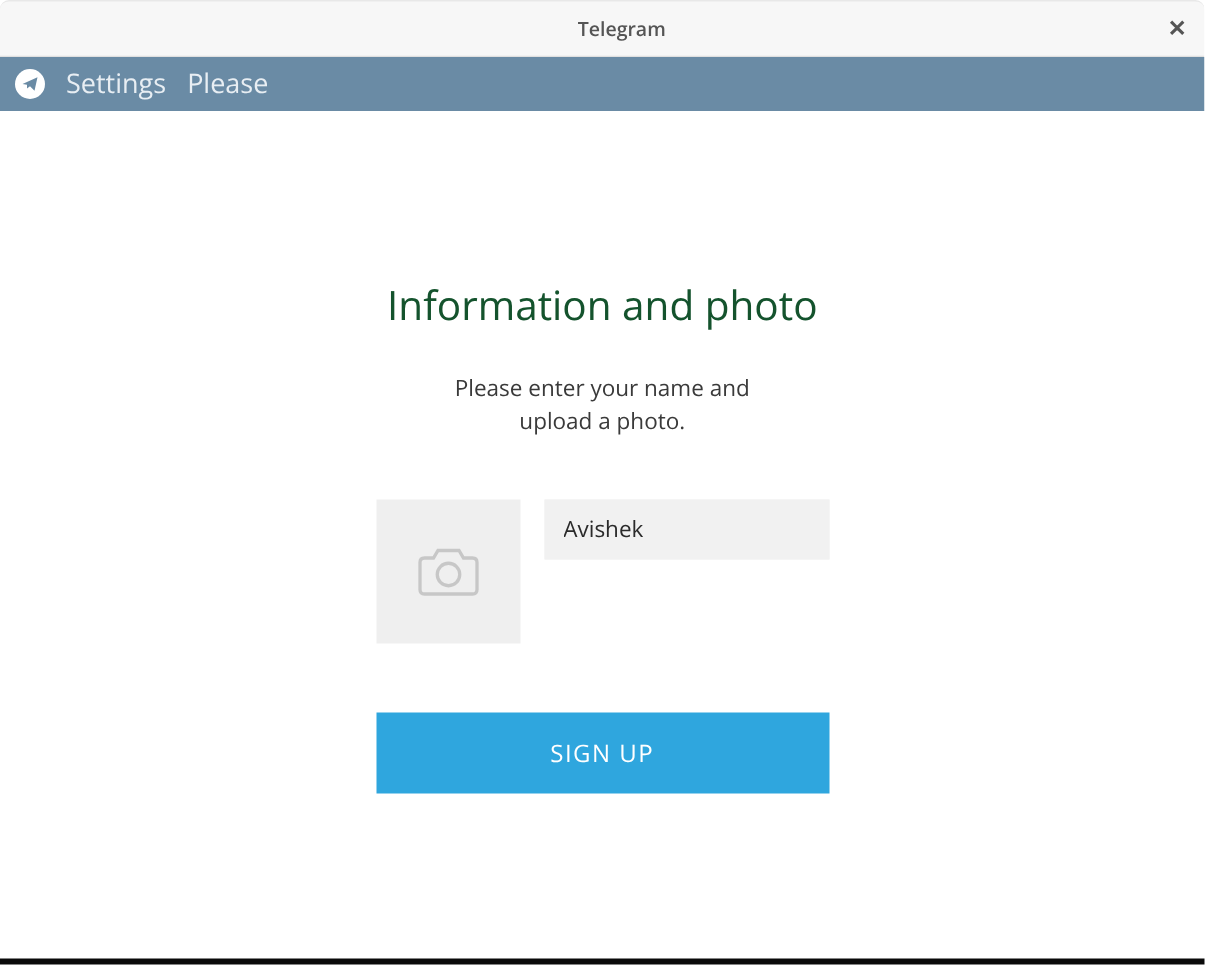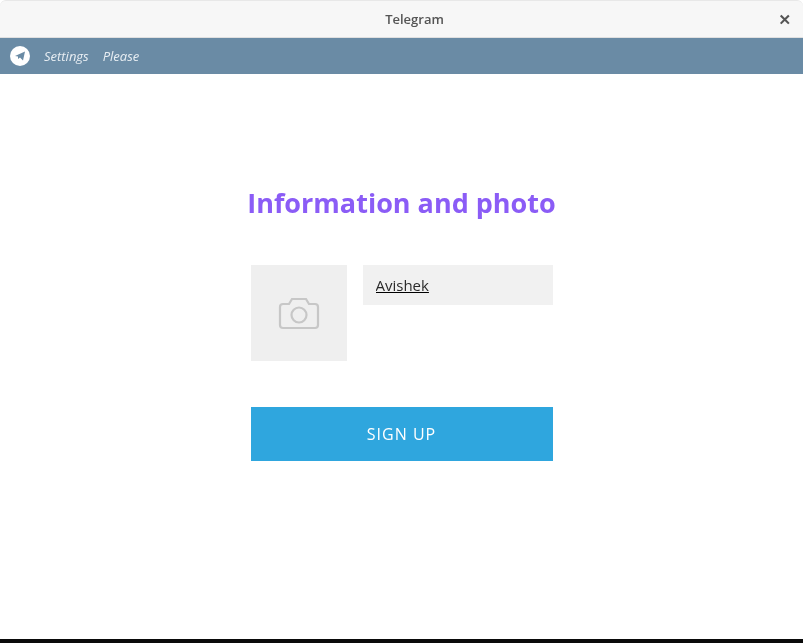--- a/index.html
+++ b/index.html
@@ -49,35 +49,34 @@
       width: 20px;
       height: 20px;
       background: #ffffff;
       border-radius: 50%;
       display: flex;
       align-items: center;
       justify-content: center;
     }
     .menubar-item {
       color: #e8eef3;
-      font-size: 13px;
+      font-size: 18px;
       cursor: pointer;
-      font-style: italic;
     }
     .content {
       padding-top: 110px;
       display: flex;
       flex-direction: column;
       align-items: center;
     }
     .heading {
       font-size: 27px;
-      color: #8b5cf6;
-      font-weight: 700;
-      margin-bottom: 44px;
+      color: #14532d;
+      font-weight: 400;
+      margin-bottom: 28px;
     }
     .subtext {
       font-size: 15px;
       color: #3a3a3a;
       text-align: center;
       line-height: 1.45;
       margin-bottom: 40px;
     }
     .form-row {
       display: flex;
@@ -90,21 +89,20 @@
       background: #efefef;
       display: flex;
       align-items: center;
       justify-content: center;
       cursor: pointer;
     }
     .fields {
       display: flex;
       flex-direction: column;
       gap: 16px;
-      text-decoration: underline;
     }
     .field {
       width: 190px;
       height: 40px;
       background: #f1f1f1;
       border: 1px solid #f1f1f1;
       padding: 0 12px;
       font-size: 15px;
       color: #2b2b2b;
       outline: none;
@@ -147,20 +145,24 @@
     <svg width="12" height="12" viewBox="0 0 24 24">
       <path d="M2 12 L22 3 L18 21 L12 15 L8 18 L8 13 Z" fill="#6a8ba5"></path>
     </svg>
   </span>
   <span class="menubar-item">Settings</span>
   <span class="menubar-item">Please</span>
 </div>
 
 <div class="content">
   <h1 class="heading">Information and photo</h1>
+  <p class="subtext">
+    <span>Please enter your name and</span><br>
+    <span>upload a photo.</span>
+  </p>
 
   <div class="form-row">
     <div class="photo-box">
       <svg width="44" height="38" viewBox="0 0 44 38">
         <path d="M6 10 L12 10 L15 5 L29 5 L32 10 L38 10 C40 10 41 11 41 13 L41 31 C41 33 40 34 38 34 L6 34 C4 34 3 33 3 31 L3 13 C3 11 4 10 6 10 Z" fill="none" stroke="#c7c7c7" stroke-width="2.2"></path>
         <circle cx="22" cy="21" r="7.5" fill="none" stroke="#c7c7c7" stroke-width="2.2"></circle>
       </svg>
     </div>
     <div class="fields">
       <input class="field" type="text" value="Avishek" style="">

